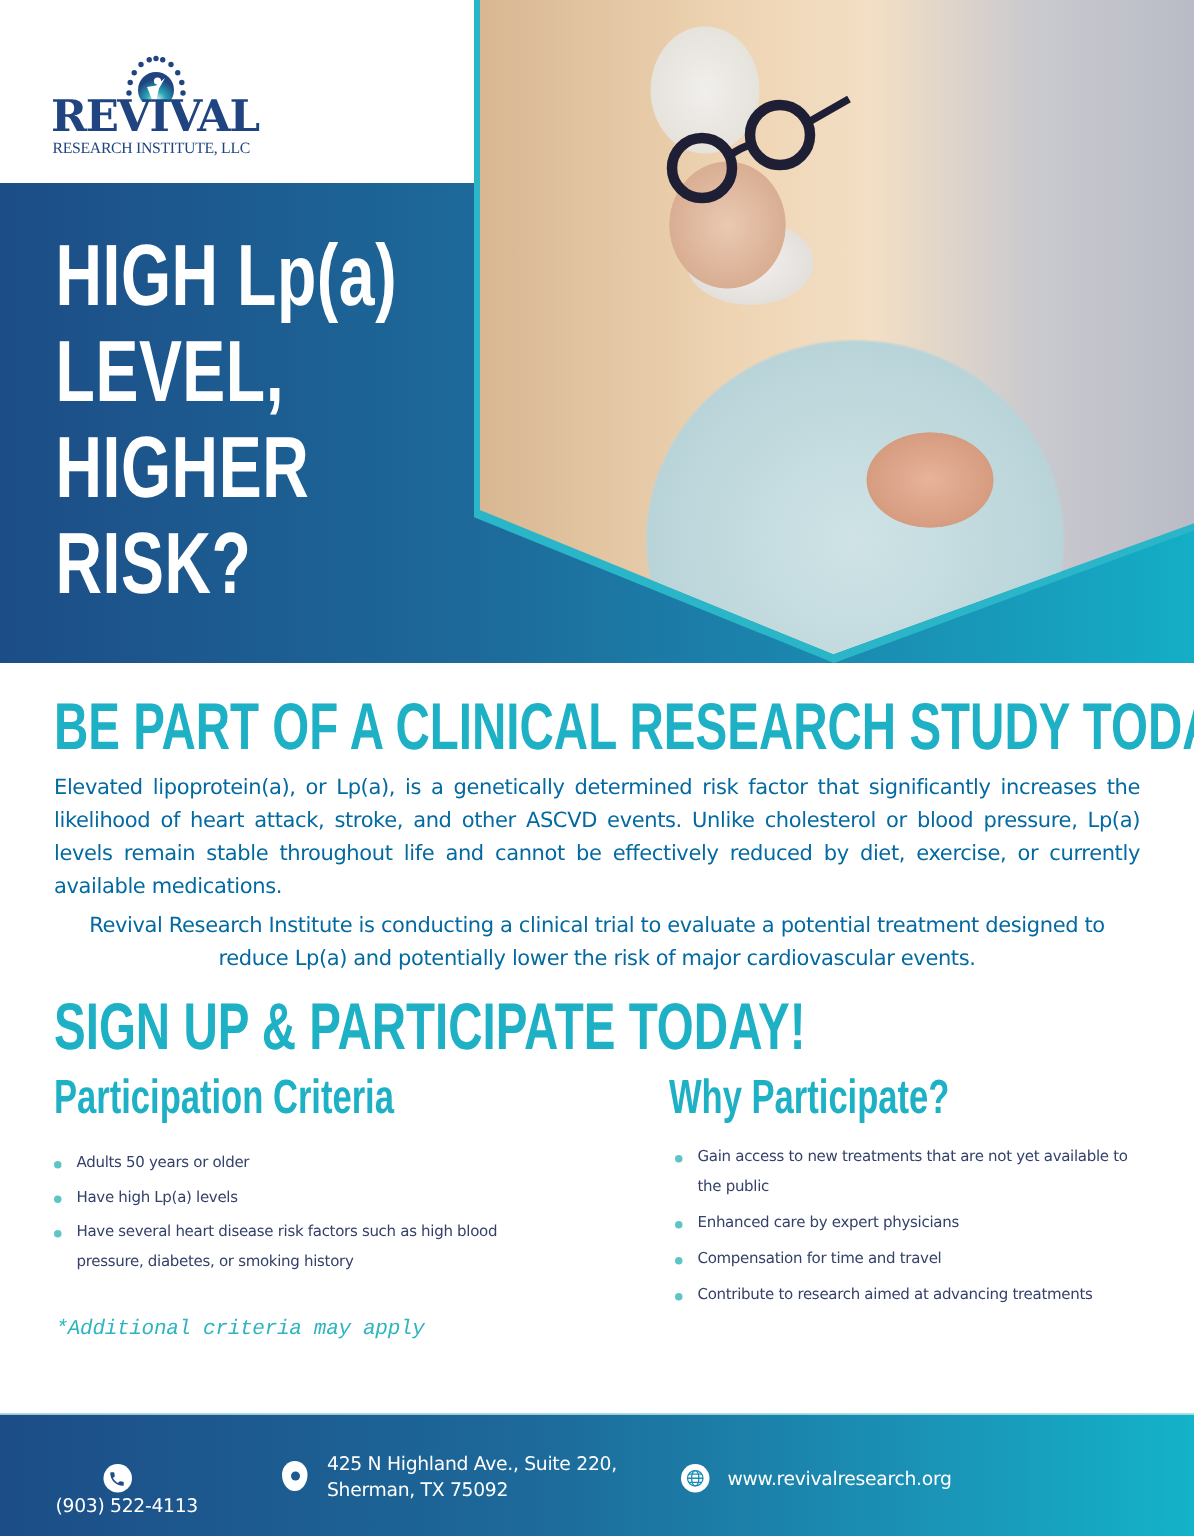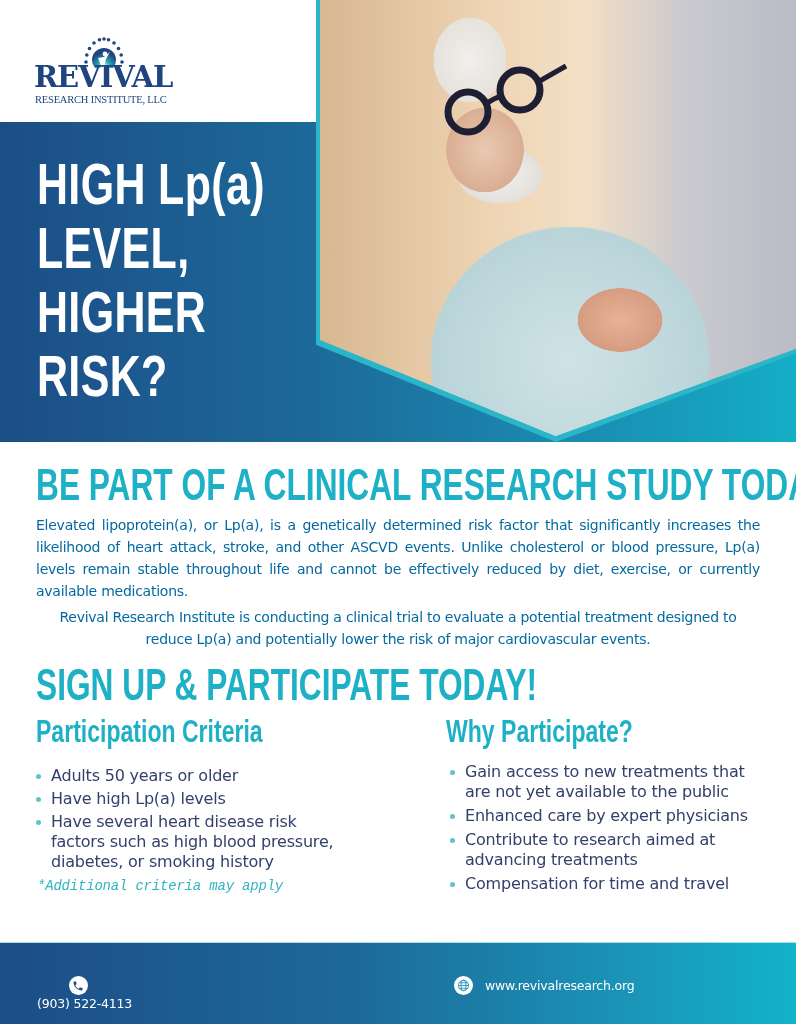--- a/index.html
+++ b/index.html
@@ -66,21 +66,21 @@
   .s2 { left: 446px; top: 713px; }
 
   .para {
     position: absolute; left: 36px; width: 724px; font-family: "DejaVu Sans", sans-serif;
     font-size: 14px; line-height: 22px; color: #0369a1; letter-spacing: -0.25px;
   }
   .p1 { top: 514px; text-align: justify; text-align-last: left; }
   .p2 { top: 606px; text-align: center; }
 
   .list { position: absolute; list-style: none; font-family: "DejaVu Sans", sans-serif;
-    font-size: 16px; line-height: 20px; color: #34416a; letter-spacing: -0.2px; }
+    font-size: 10px; line-height: 20px; color: #34416a; letter-spacing: -0.2px; }
   .list li { position: relative; padding-left: 16px; margin-bottom: 3px; }
   .list li::before {
     content: ""; position: absolute; left: 1px; top: 8px; width: 5px; height: 5px;
     border-radius: 50%; background: #5cc5c7;
   }
   .l1 { left: 35px; top: 766px; width: 320px; }
   .l2 { left: 449px; top: 762px; width: 310px; }
   .l2 li { margin-bottom: 4px; }
 
   .note {
@@ -171,34 +171,43 @@
   <li>Adults 50 years or older</li>
   <li>Have high Lp(a) levels</li>
   <li>Have several heart disease risk factors such as high blood pressure, diabetes, or smoking history</li>
 </ul>
 <div class="note">*Additional criteria may apply</div>
 
 <h3 class="sub-title s2">Why Participate?</h3>
 <ul class="list l2">
   <li>Gain access to new treatments that are not yet available to the public</li>
   <li>Enhanced care by expert physicians</li>
+  <li>Compensation for time and travel</li>
   <li>Contribute to research aimed at advancing treatments</li>
-  <li>Compensation for time and travel</li>
 </ul>
 
 <footer class="footer">
   <div class="f-item f-phone">
     <span class="f-icon">
       <svg width="12" height="12" viewBox="0 0 24 24">
           <path d="M6.6 10.8c1.4 2.8 3.8 5.1 6.6 6.6l2.2-2.2c.3-.3.7-.4 1-.2 1.1.4 2.3.6 3.6.6.6 0 1 .4 1 1V20c0 .6-.4 1-1 1C10.6 21 3 13.4 3 4c0-.6.4-1 1-1h3.5c.6 0 1 .4 1 1 0 1.3.2 2.5.6 3.6.1.3 0 .7-.2 1L6.6 10.8z" fill="#1d4f86"></path>
         </svg>
     </span>
     <span>(903) 522-4113</span>
   </div>
 
+  <div class="f-item f-addr">
+    <span class="pin">
+      <span style="width:6px;height:6px;border-radius:50%;background:#1d5a90;display:block;"></span>
+    </span>
+    <span>
+      <span style="display:block">425 N Highland Ave., Suite 220,</span>
+      <span style="display:block">Sherman, TX 75092</span>
+    </span>
+  </div>
 
   <div class="f-item f-web">
     <span class="f-icon">
       <svg width="13" height="13" viewBox="0 0 24 24" fill="none" stroke="#1a8db4" stroke-width="1.6">
         <circle cx="12" cy="12" r="9.5"></circle>
           <ellipse cx="12" cy="12" rx="4.5" ry="9.5"></ellipse>
         <line x1="2.5" y1="12" x2="21.5" y2="12"></line>
           <line x1="4" y1="7" x2="20" y2="7"></line>
           <line x1="4" y1="17" x2="20" y2="17"></line>
       </svg>

